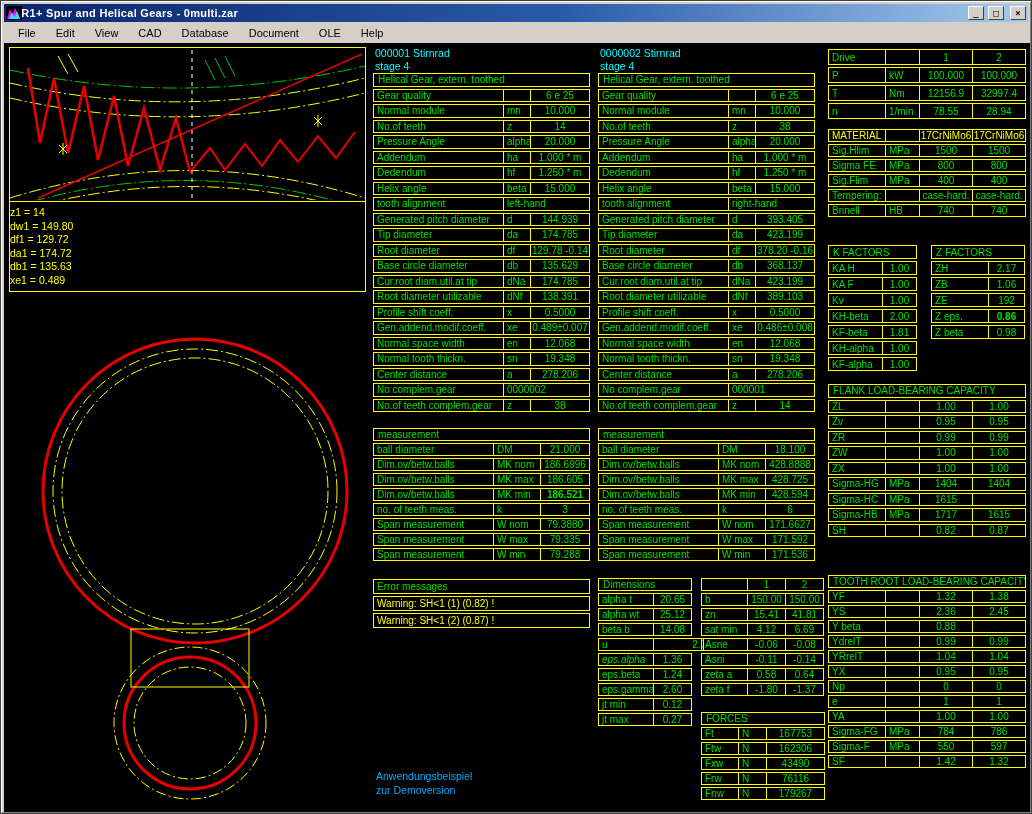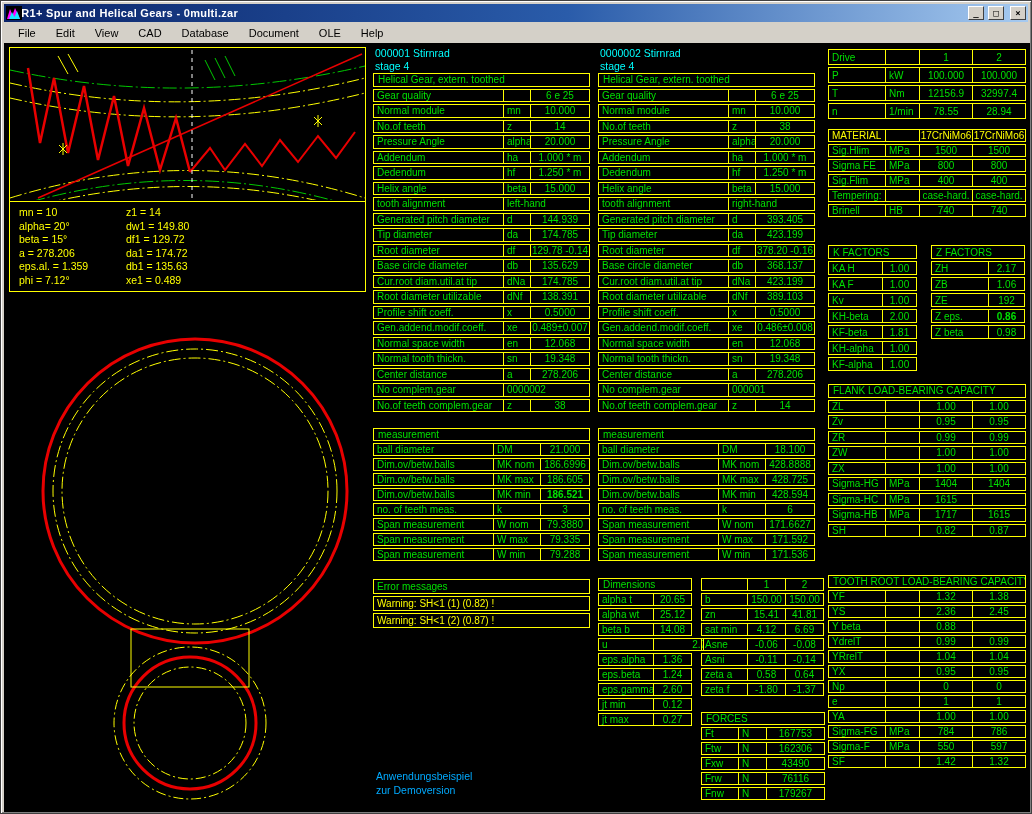--- a/index.html
+++ b/index.html
@@ -82,28 +82,20 @@
         <path d="M180,124 L200,100 L215,122 L235,96 L252,118 L270,92 L288,114 L308,88 L326,110 L345,84" stroke="#e80000" fill="none" stroke-width="2"></path>
         <path d="M28,150 L352,6" stroke="#e80000" stroke-width="1.5"></path>
         <path d="M182,2 V150" stroke="#ffffff" stroke-width="1" stroke-dasharray="4 4"></path>
         <path d="M195,12 L205,32 M205,10 L215,30 M215,8 L225,28" stroke="#00c800" stroke-width="1"></path>
         <path d="M48,8 L58,26 M58,6 L68,24" stroke="#ffff00" stroke-width="1"></path>
         <path d="M49,97 L57,105 M57,97 L49,105 M53,95 V107" stroke="#ffff00" stroke-width="1"></path>
         <path d="M304,69 L312,77 M312,69 L304,77 M308,67 V79" stroke="#ffff00" stroke-width="1"></path>
       </svg>
       <div class="divider"></div>
       <div class="params">
-        <div class="pc1">
-            <div>mn = 10</div>
-            <div>alpha= 20°</div>
-            <div>beta = 15°</div>
-            <div>a = 278.206</div>
-            <div>eps.al. = 1.359</div>
-            <div>phi = 7.12°</div>
-          </div>
         <div class="pc2">
             <div>z1  = 14</div>
             <div>dw1 = 149.80</div>
             <div>df1 = 129.72</div>
             <div>da1 = 174.72</div>
             <div>db1 = 135.63</div>
             <div>xe1 = 0.489</div>
           </div>
       </div>
     </div>
@@ -455,21 +447,21 @@
         </div>
         <div class="tr">
           <div class="td" style="width: 54px;">beta b</div>
           <div class="td" style="width: 38px;">14.08</div>
         </div>
         <div class="tr">
           <div class="td" style="width: 54px;">u</div>
           <div class="td" style="width: 38px; padding-left: 48px;">2.71</div>
         </div>
         <div class="tr">
-          <div class="td" style="width: 54px;">eps.alpha</div>
+          <div class="td" style="width: 54px; font-style: italic;">eps.alpha</div>
           <div class="td" style="width: 38px;">1.36</div>
         </div>
         <div class="tr">
           <div class="td" style="width: 54px;">eps.beta</div>
           <div class="td" style="width: 38px;">1.24</div>
         </div>
         <div class="tr">
           <div class="td" style="width: 54px;">eps.gamma</div>
           <div class="td" style="width: 38px;">2.60</div>
         </div>

